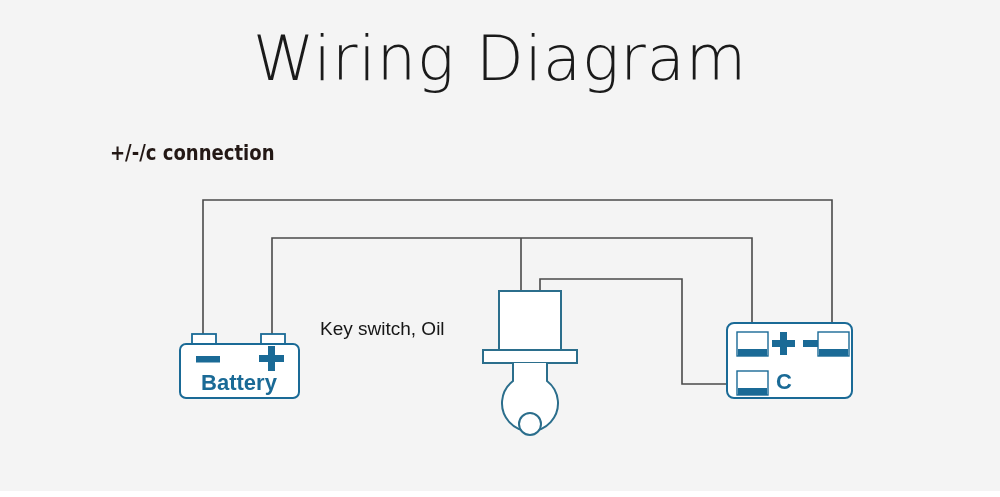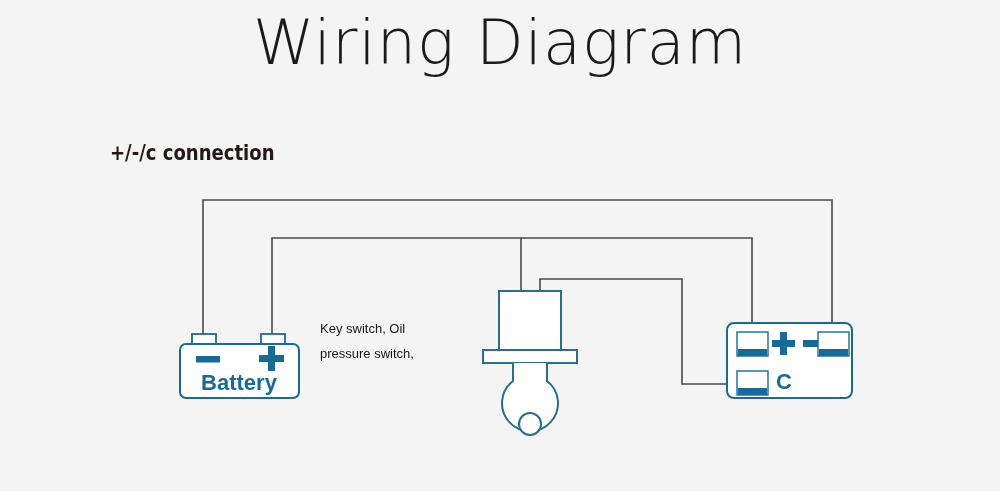--- a/index.html
+++ b/index.html
@@ -19,21 +19,21 @@
     position: absolute;
     left: 0;
     bottom: 0;
     width: 1000px;
     height: 6px;
     background: #ffffff;
   }
   #page-title {
     position: absolute;
     left: 0;
-    top: 6px;
+    top: 22px;
     width: 1000px;
     text-align: center;
     font-family: "DejaVu Sans", sans-serif;
     font-weight: 300;
     font-size: 62px;
     letter-spacing: 1px;
     color: #1a1a1a;
     white-space: nowrap;
   }
   #section-subtitle {
@@ -52,21 +52,21 @@
     position: absolute;
     left: 0;
     top: 0;
   }
   .note-text {
     position: absolute;
     left: 320px;
     top: 316px;
     width: 180px;
     font-family: "Liberation Sans", sans-serif;
-    font-size: 13px;
+    font-size: 19px;
     line-height: 25px;
     color: #161616;
   }
   .note-line { display: block; white-space: nowrap; }
 </style>
 </head>
 <body>
 
 <div id="canvas">
 
@@ -133,18 +133,17 @@
         <rect x="737" y="371" width="31" height="24" fill="#ffffff" stroke="#1a6a96" stroke-width="1.4"></rect>
         <rect x="738" y="388" width="29" height="7" fill="#1a6a96"></rect>
         <text x="776" y="389" font-family="Liberation Sans, sans-serif" font-size="22" font-weight="bold" fill="#1a6a96">C</text>
       </g>
     </g>
 
   </svg>
 
   <div class="note-text">
     <span class="note-line">Key  switch,  Oil</span>
-    <span class="note-line">pressure switch,</span>
   </div>
 
   <div id="bottom-strip"></div>
 
 </div>
 
 </body></html>

